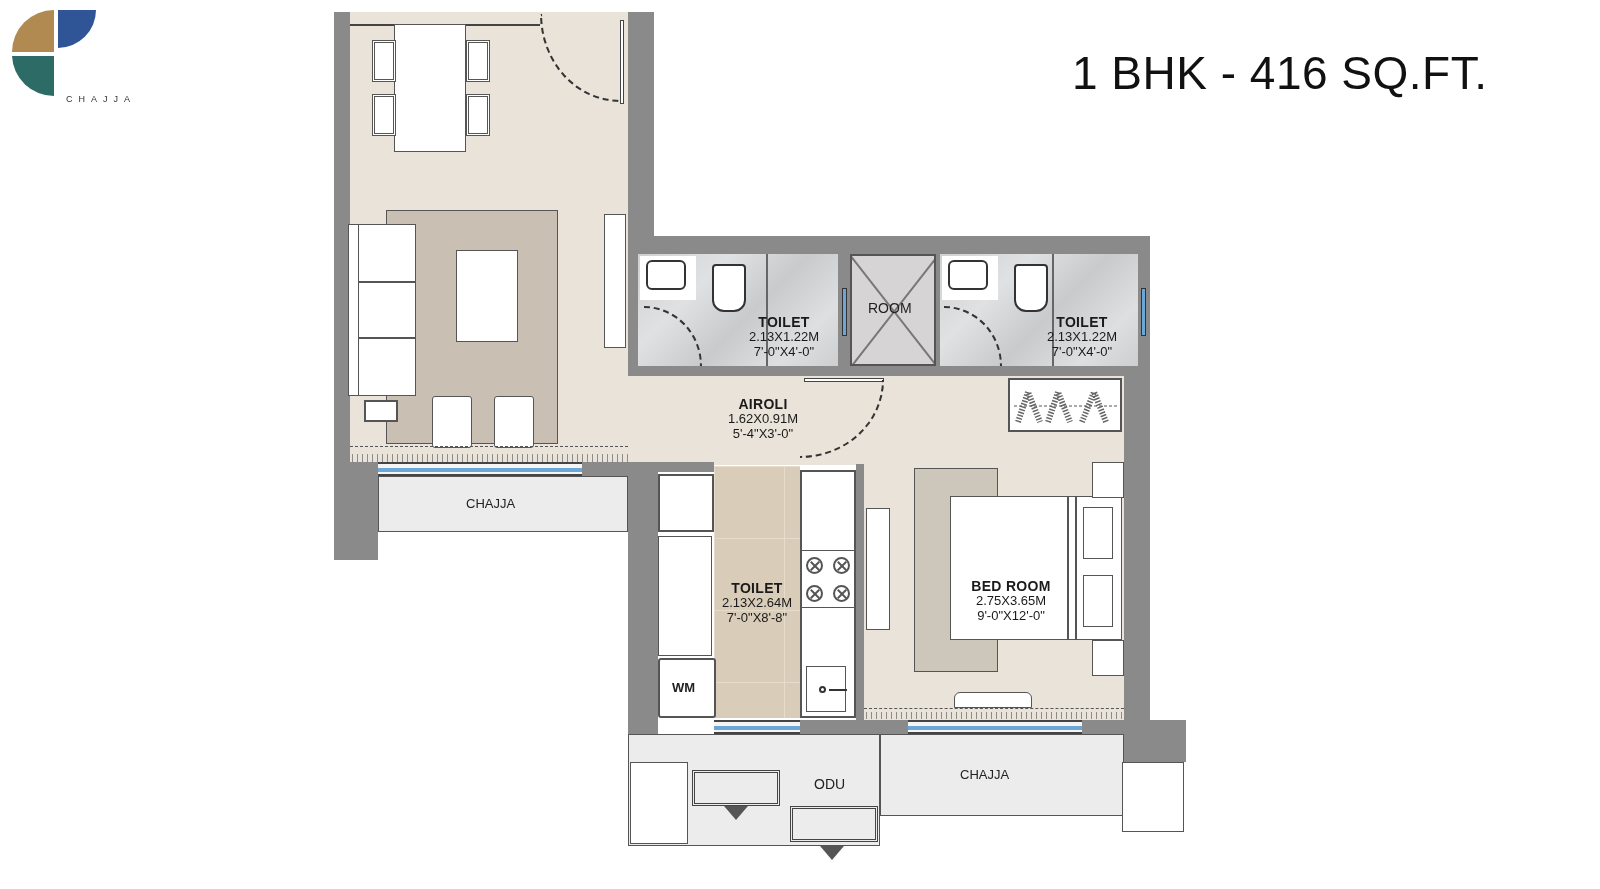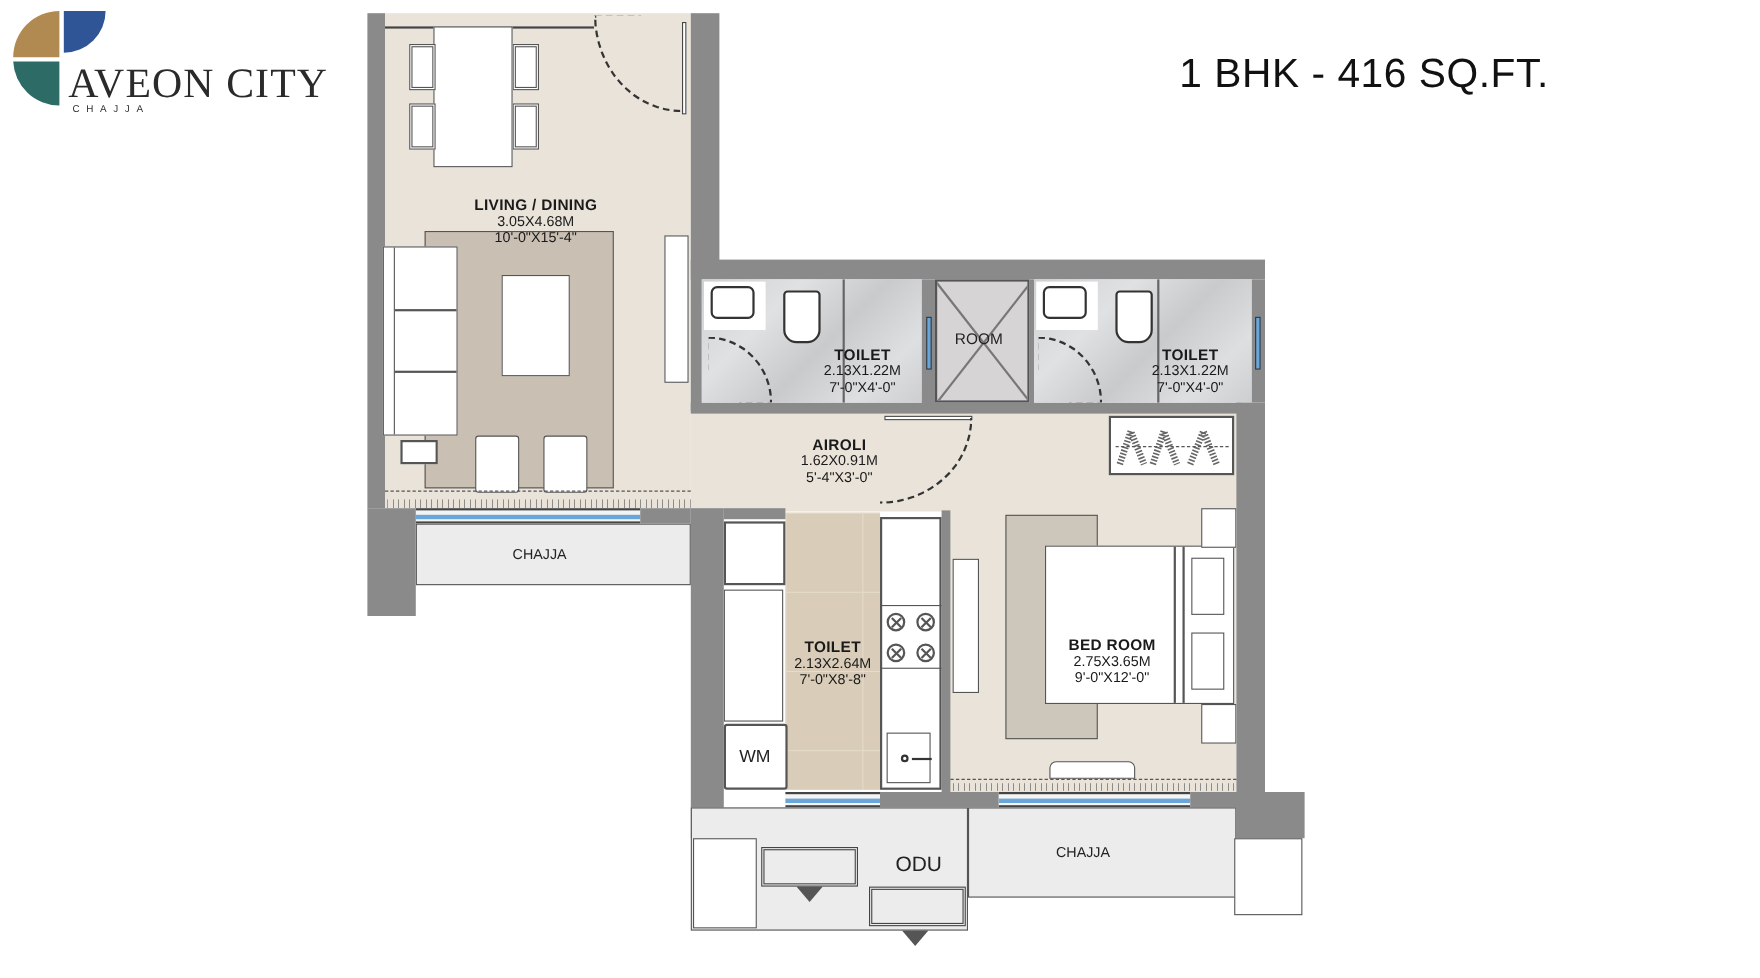--- a/index.html
+++ b/index.html
@@ -26,25 +26,24 @@
 </style>
 </head>
 <body>
 
 <div class="abs" style="left:8px;top:8px;width:320px;height:100px;">
   <svg class="abs" style="left:0;top:0;" width="90" height="90" viewBox="0 0 90 90">
     <path d="M46 2 L46 44 L4 44 A42 42 0 0 1 46 2 Z" fill="#b08a50"></path>
     <path d="M50 2 L88 2 A38 38 0 0 1 50 40 Z" fill="#2f5597"></path>
     <path d="M4 48 L46 48 L46 88 A42 42 0 0 1 4 48 Z" fill="#2c6b66"></path>
   </svg>
-  <div class="abs" style="left:54px;top:46px;font-family:'Liberation Serif',serif;font-size:38px;letter-spacing:1px;color:#2a2a2a;font-weight:normal;white-space:nowrap;">AVEON CITY</div>
   <div class="abs" style="left:58px;top:86px;font-size:9px;letter-spacing:6px;color:#333;">CHAJJA</div>
 </div>
 
-<div class="abs" style="left:1072px;top:46px;font-size:37px;color:#111;white-space:nowrap;letter-spacing:0.5px;">1 BHK - 416 SQ.FT.</div>
+<div class="abs" style="left:1072px;top:46px;font-size:46px;color:#111;white-space:nowrap;letter-spacing:0.5px;">1 BHK - 416 SQ.FT.</div>
 
 <div class="abs" style="left:0;top:0;width:1600px;height:889px;">
 
   <div class="abs floor" style="left:348px;top:12px;width:280px;height:450px;"></div>
 
   <div class="abs floor" style="left:628px;top:375px;width:500px;height:90px;"></div>
 
   <div class="abs floor" style="left:862px;top:375px;width:262px;height:345px;"></div>
 
   <div class="abs wall" style="left:334px;top:12px;width:16px;height:450px;"></div>
@@ -133,42 +132,37 @@
   <div class="abs white-box" style="left:348px;top:224px;width:68px;height:172px;border-width:1.5px;">
     <div class="abs" style="left:0;top:0;width:10px;height:100%;border-right:1.5px solid #555;"></div>
     <div class="abs" style="left:10px;top:56px;width:56px;height:1.5px;background:#555;"></div>
     <div class="abs" style="left:10px;top:112px;width:56px;height:1.5px;background:#555;"></div>
   </div>
   <div class="abs white-box" style="left:364px;top:400px;width:34px;height:22px;border-width:2px;"></div>
   <div class="abs white-box" style="left:432px;top:396px;width:40px;height:52px;border-width:1.5px;border-radius:3px;"></div>
   <div class="abs white-box" style="left:494px;top:396px;width:40px;height:52px;border-width:1.5px;border-radius:3px;"></div>
   <div class="abs" style="left:604px;top:214px;width:22px;height:134px;background:#fff;border:1.5px solid #555;"></div>
 
-  <div class="room-label" style="left:412px;top:178px;width:150px;">
-    <span class="name">LIVING / DINING</span>
-    <span class="dim">3.05X4.68M</span>
-    <span class="dim">10'-0"X15'-4"</span>
-  </div>
 
   <div class="abs" style="left:350px;top:446px;width:278px;height:0;border-top:1.5px dashed #555;"></div>
   <div class="abs" style="left:352px;top:454px;width:276px;height:8px;background:repeating-linear-gradient(90deg,#666 0 1px,transparent 1px 5px);opacity:0.7;"></div>
   <div class="abs window" style="left:378px;top:462px;width:204px;height:14px;"></div>
   <div class="abs wall" style="left:582px;top:462px;width:46px;height:14px;"></div>
 
   <div class="abs wall" style="left:334px;top:462px;width:44px;height:98px;"></div>
   <div class="abs chajja" style="left:378px;top:476px;width:250px;height:56px;"></div>
   <div class="plain-label" style="left:466px;top:496px;font-size:13px;">CHAJJA</div>
 
   <div class="abs wall" style="left:628px;top:462px;width:30px;height:300px;"></div>
   <div class="abs tile" style="left:714px;top:466px;width:86px;height:252px;"></div>
   <div class="abs wall" style="left:658px;top:462px;width:56px;height:10px;"></div>
   <div class="abs white-box" style="left:658px;top:474px;width:56px;height:58px;border-width:2px;"></div>
   <div class="abs white-box" style="left:658px;top:536px;width:54px;height:120px;border-width:1.5px;"></div>
   <div class="abs white-box" style="left:658px;top:658px;width:58px;height:60px;border-width:2px;border-radius:3px;"></div>
-  <div class="plain-label" style="left:672px;top:680px;font-weight:normal;font-size:16px;">WM</div>
+  <div class="plain-label" style="left:672px;top:680px;font-weight:bold;font-size:13px;">WM</div>
 
   <div class="abs wall" style="left:856px;top:464px;width:8px;height:256px;"></div>
   <div class="abs" style="left:800px;top:470px;width:56px;height:248px;background:#fff;border:2px solid #555;"></div>
   <div class="abs" style="left:800px;top:550px;width:56px;height:58px;border-top:1.5px solid #555;border-bottom:1.5px solid #555;">
     <div class="burner" style="left:6px;top:6px;"></div>
     <div class="burner" style="left:33px;top:6px;"></div>
     <div class="burner" style="left:6px;top:34px;"></div>
     <div class="burner" style="left:33px;top:34px;"></div>
   </div>
   <div class="abs" style="left:806px;top:666px;width:40px;height:46px;border:1.5px solid #555;background:#fff;">
@@ -207,18 +201,18 @@
   <div class="abs wall" style="left:800px;top:720px;width:108px;height:14px;"></div>
   <div class="abs window" style="left:908px;top:720px;width:174px;height:14px;"></div>
   <div class="abs wall" style="left:1082px;top:720px;width:104px;height:42px;"></div>
 
   <div class="abs chajja" style="left:628px;top:734px;width:252px;height:112px;"></div>
   <div class="abs" style="left:630px;top:762px;width:58px;height:82px;background:#fff;border:1.5px solid #555;"></div>
   <div class="abs" style="left:692px;top:770px;width:88px;height:36px;background:#ececec;border:3px double #444;"></div>
   <div class="abs" style="left:790px;top:806px;width:88px;height:36px;background:#ececec;border:3px double #444;"></div>
   <div class="abs" style="left:724px;top:806px;width:0;height:0;border-left:12px solid transparent;border-right:12px solid transparent;border-top:14px solid #555;"></div>
   <div class="abs" style="left:820px;top:846px;width:0;height:0;border-left:12px solid transparent;border-right:12px solid transparent;border-top:14px solid #555;"></div>
-  <div class="plain-label" style="left:814px;top:776px;font-size:19px;">ODU</div>
+  <div class="plain-label" style="left:814px;top:776px;font-size:14px;">ODU</div>
 
   <div class="abs chajja" style="left:880px;top:734px;width:244px;height:82px;"></div>
   <div class="plain-label" style="left:960px;top:767px;font-size:13px;">CHAJJA</div>
   <div class="abs" style="left:1122px;top:762px;width:62px;height:70px;background:#fff;border:1.5px solid #555;"></div>
 </div>
 
 </body></html>

